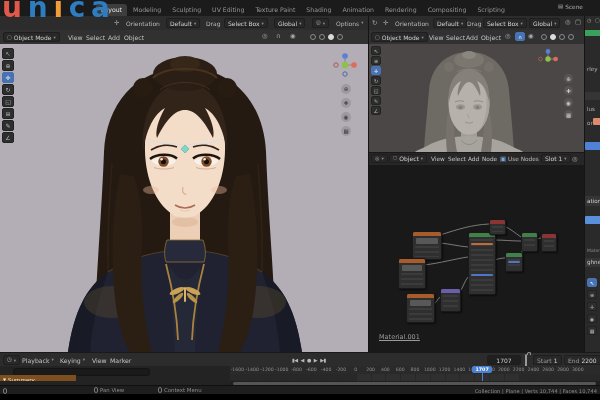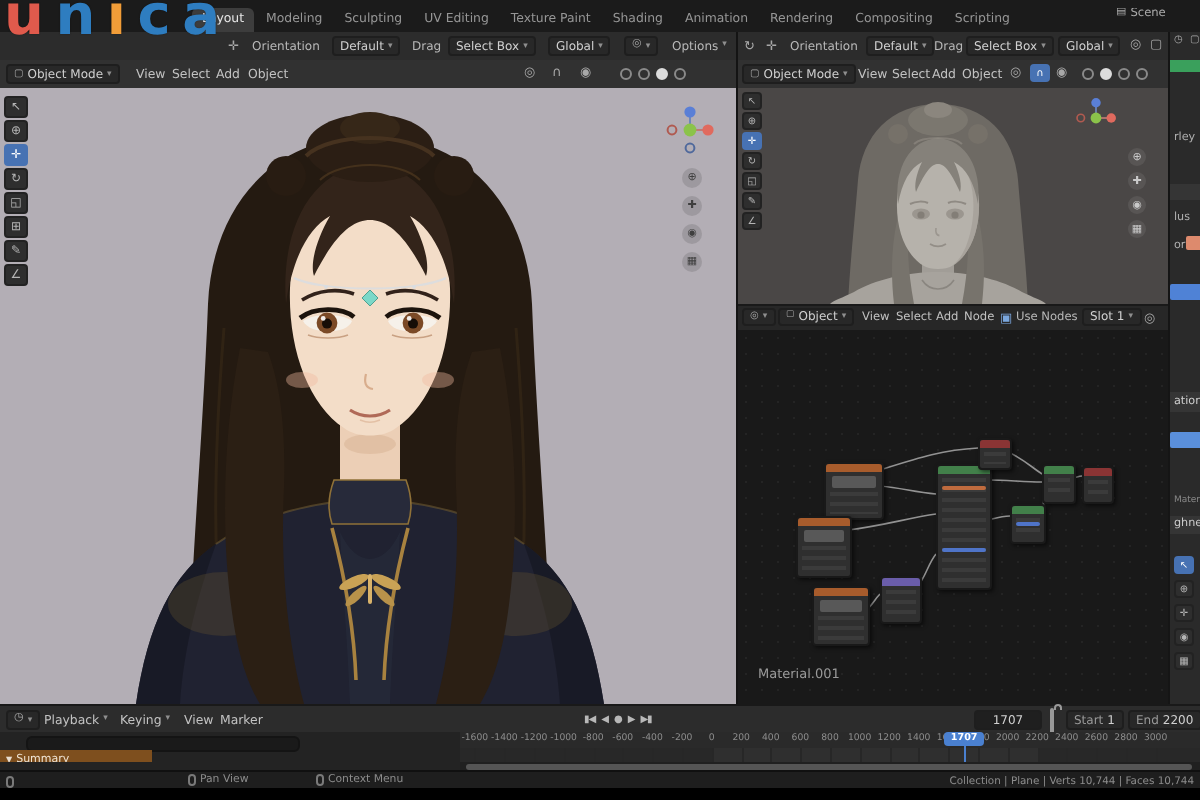--- a/index.html
+++ b/index.html
@@ -471,21 +471,21 @@
     </div>
     <div class="node" style="left:172px;top:68px;width:14px;height:17px;">
       <div class="hd" style="background: rgb(138, 52, 52);"></div>
       <div class="bd"></div>
     </div>
     <div class="node" style="left:136px;top:87px;width:16px;height:18px;">
       <div class="hd" style="background: rgb(66, 128, 74);"></div>
       <div class="bd"></div>
       <div class="nbar" style="top: 8px; background: rgb(79, 116, 200);"></div>
     </div>
-    <span class="abs" style="left:10px;top:168px;font-size:6.5px;color:#9a9a9a;">Material.001</span>
+    <span class="abs" style="left:10px;top:168px;font-size:6.5px;color:#9a9a9a;text-decoration:underline;">Material.001</span>
   </div>
 
   <div class="abs" id="sliver">
     <span class="abs ic" style="left:2px;top:2px;font-size:5px;">◷</span>
     <span class="abs ic" style="left:10px;top:2px;font-size:5px;">▢</span>
     <div class="abs" style="left: 0px; top: 14px; width: 16px; height: 6px; background: rgb(58, 160, 92);"></div>
     <span class="frag" style="top:50px;">rley</span>
     <div class="srow" style="top:76px;height:8px;"></div>
     <span class="frag" style="top:90px;">lus</span>
     <span class="frag" style="top:104px;">or</span>

